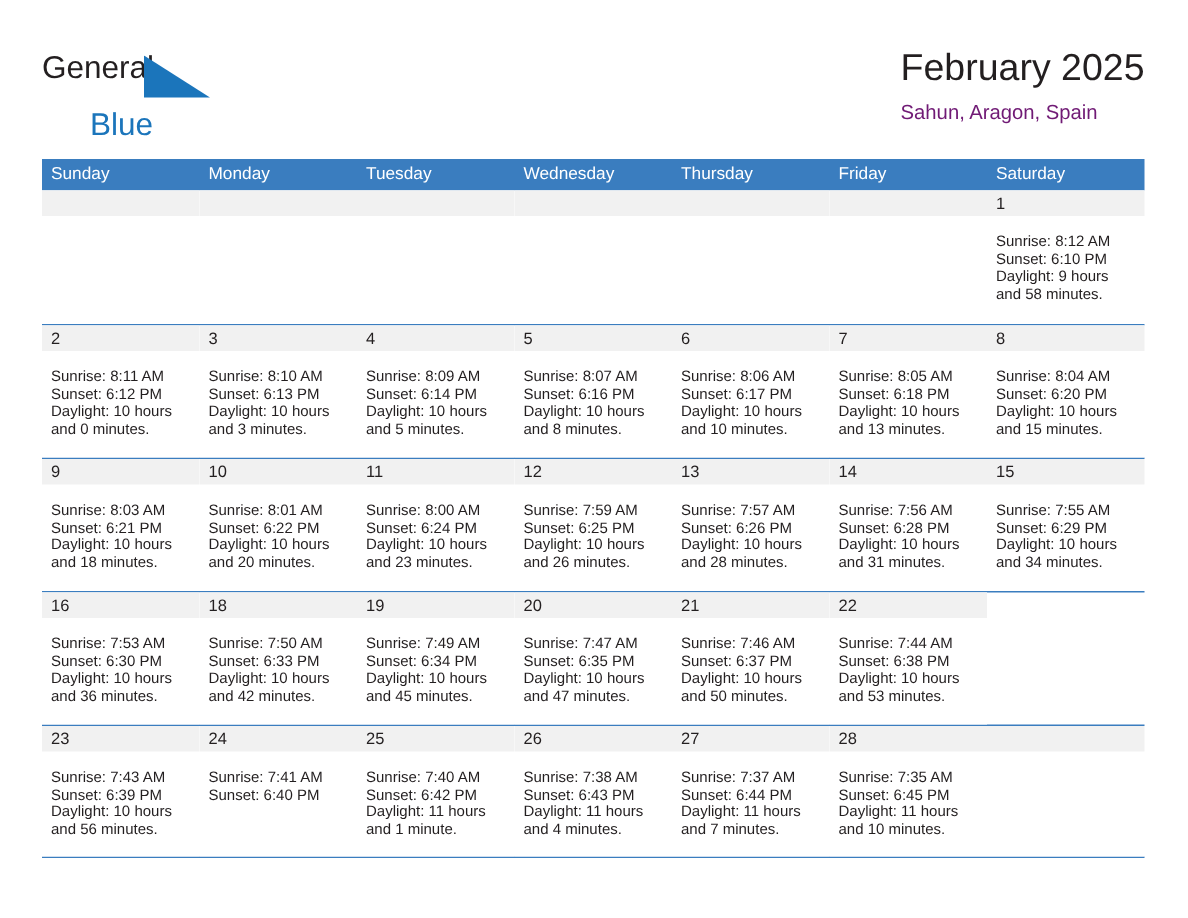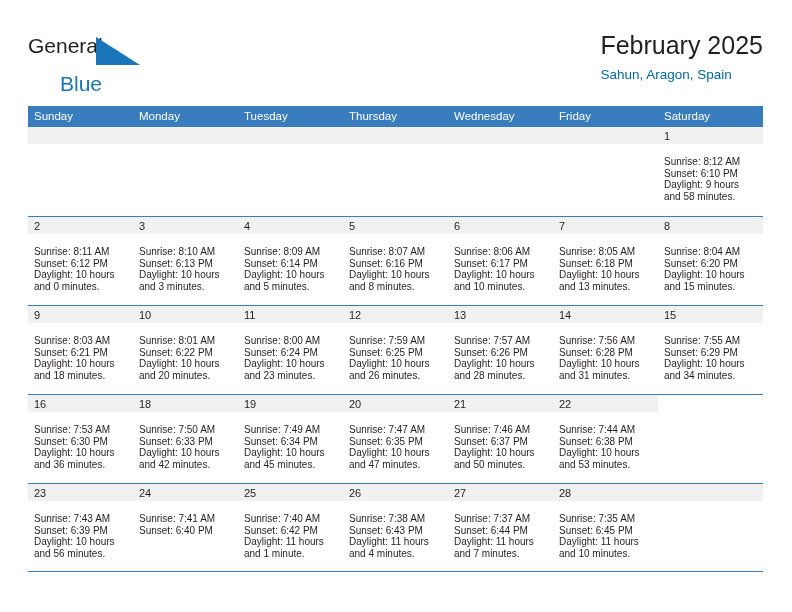--- a/index.html
+++ b/index.html
@@ -65,21 +65,21 @@
     text-align: left;
   }
   .cal-title {
     font-size: 25px;
     color: #231f20;
     line-height: 30px;
     white-space: nowrap;
   }
   .cal-subtitle {
     font-size: 13.5px;
-    color: #0369a1;
+    color: #701a75;
     line-height: 20px;
     margin-top: 5px;
     white-space: nowrap;
   }
 
   
   .calendar {
     position: absolute;
     left: 28px;
     top: 106px;
@@ -168,22 +168,22 @@
     </div>
 
   </div>
 
   <div class="calendar">
 
     <div class="weekdays">
       <div class="weekday">Sunday</div>
       <div class="weekday">Monday</div>
       <div class="weekday">Tuesday</div>
+      <div class="weekday">Wednesday</div>
       <div class="weekday">Thursday</div>
-      <div class="weekday">Wednesday</div>
       <div class="weekday">Friday</div>
       <div class="weekday">Saturday</div>
     </div>
 
     <div id="weeks-container">
         <div class="week first">
           <div class="day-cell empty">
             <div class="date-band"></div>
           </div>
           <div class="day-cell empty">

